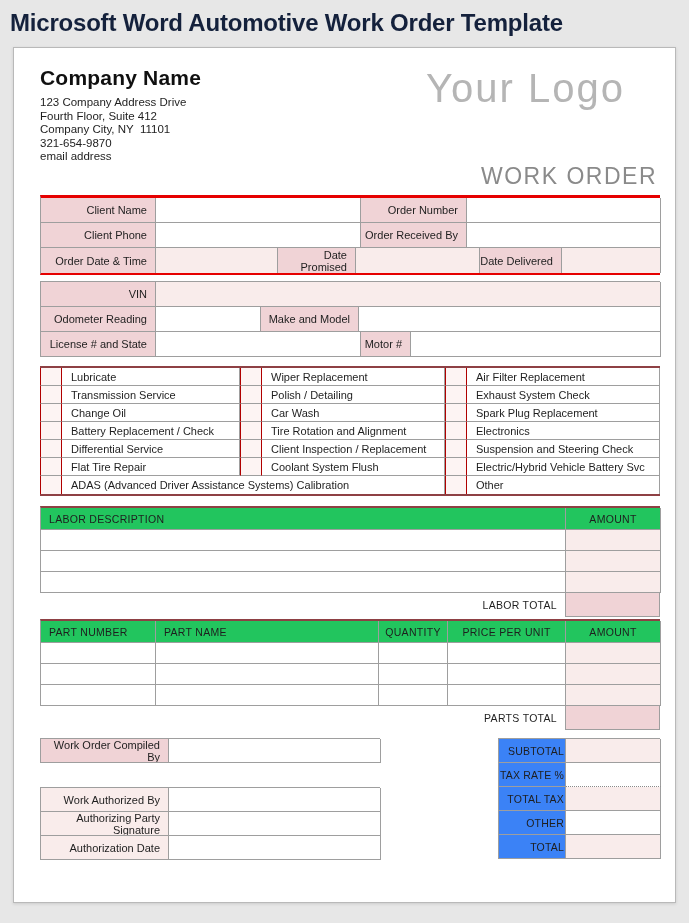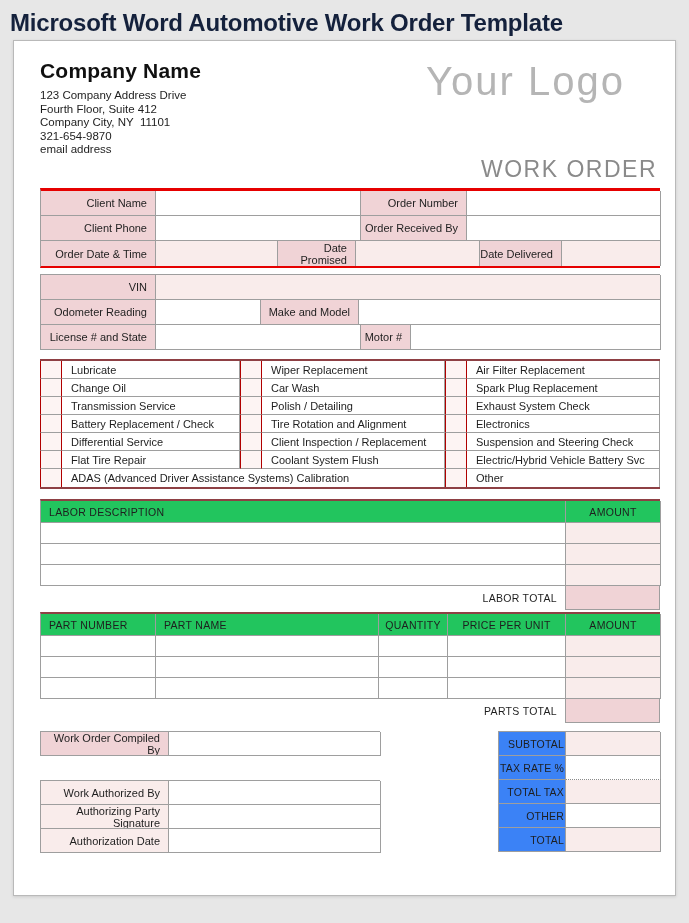--- a/index.html
+++ b/index.html
@@ -1,20 +1,20 @@
 <!DOCTYPE html>
 <html><head>
 <meta charset="utf-8">
 <style>
   * { margin:0; padding:0; box-sizing:border-box; }
   html,body { background:#e7e7e7; }
   body { font-family:"Liberation Sans", sans-serif; }
   .canvas { position:relative; width:689px; height:923px; background:#e7e7e7; overflow:hidden; }
 
-  .title-bar { height:40px; padding:9px 12px 0 10px; }
+  .title-bar { height:47px; padding:9px 12px 0 10px; }
   .title-bar h1 { font-size:24px; font-weight:bold; color:#14213c; letter-spacing:-0.2px; }
 
   .page { margin-left:13px; width:663px; height:856px; background:#ffffff;
           border:1px solid #b9b9b9; box-shadow:0 1px 3px rgba(0,0,0,.12);
           padding:18px 16px 0 26px; }
 
   .header-row { position:relative; height:88px; }
   .company-name { font-size:21px; font-weight:bold; color:#101010; margin-bottom:6px; letter-spacing:.2px; }
   .addr { font-size:11.5px; color:#1e1e1e; line-height:13.5px; white-space:pre-wrap; }
   .logo { position:absolute; top:0; right:34px; font-size:40px; color:#b5b5b5; letter-spacing:2px; }
@@ -152,33 +152,33 @@
       <div class="trow">
         <div class="cell chk"></div>
         <div class="cell svc w178">Lubricate</div>
         <div class="cell chk"></div>
         <div class="cell svc w183">Wiper Replacement</div>
         <div class="cell chk"></div>
         <div class="cell svc w193">Air Filter Replacement</div>
       </div>
       <div class="trow">
         <div class="cell chk"></div>
+        <div class="cell svc w178">Transmission Service</div>
+        <div class="cell chk"></div>
+        <div class="cell svc w183">Polish / Detailing</div>
+        <div class="cell chk"></div>
+        <div class="cell svc w193">Exhaust System Check</div>
+      </div>
+      <div class="trow">
+        <div class="cell chk"></div>
         <div class="cell svc w178">Change Oil</div>
         <div class="cell chk"></div>
         <div class="cell svc w183">Car Wash</div>
         <div class="cell chk"></div>
         <div class="cell svc w193">Spark Plug Replacement</div>
-      </div>
-      <div class="trow">
-        <div class="cell chk"></div>
-        <div class="cell svc w178">Transmission Service</div>
-        <div class="cell chk"></div>
-        <div class="cell svc w183">Polish / Detailing</div>
-        <div class="cell chk"></div>
-        <div class="cell svc w193">Exhaust System Check</div>
       </div>
       <div class="trow">
         <div class="cell chk"></div>
         <div class="cell svc w178">Battery Replacement / Check</div>
         <div class="cell chk"></div>
         <div class="cell svc w183">Tire Rotation and Alignment</div>
         <div class="cell chk"></div>
         <div class="cell svc w193">Electronics</div>
       </div>
       <div class="trow">

